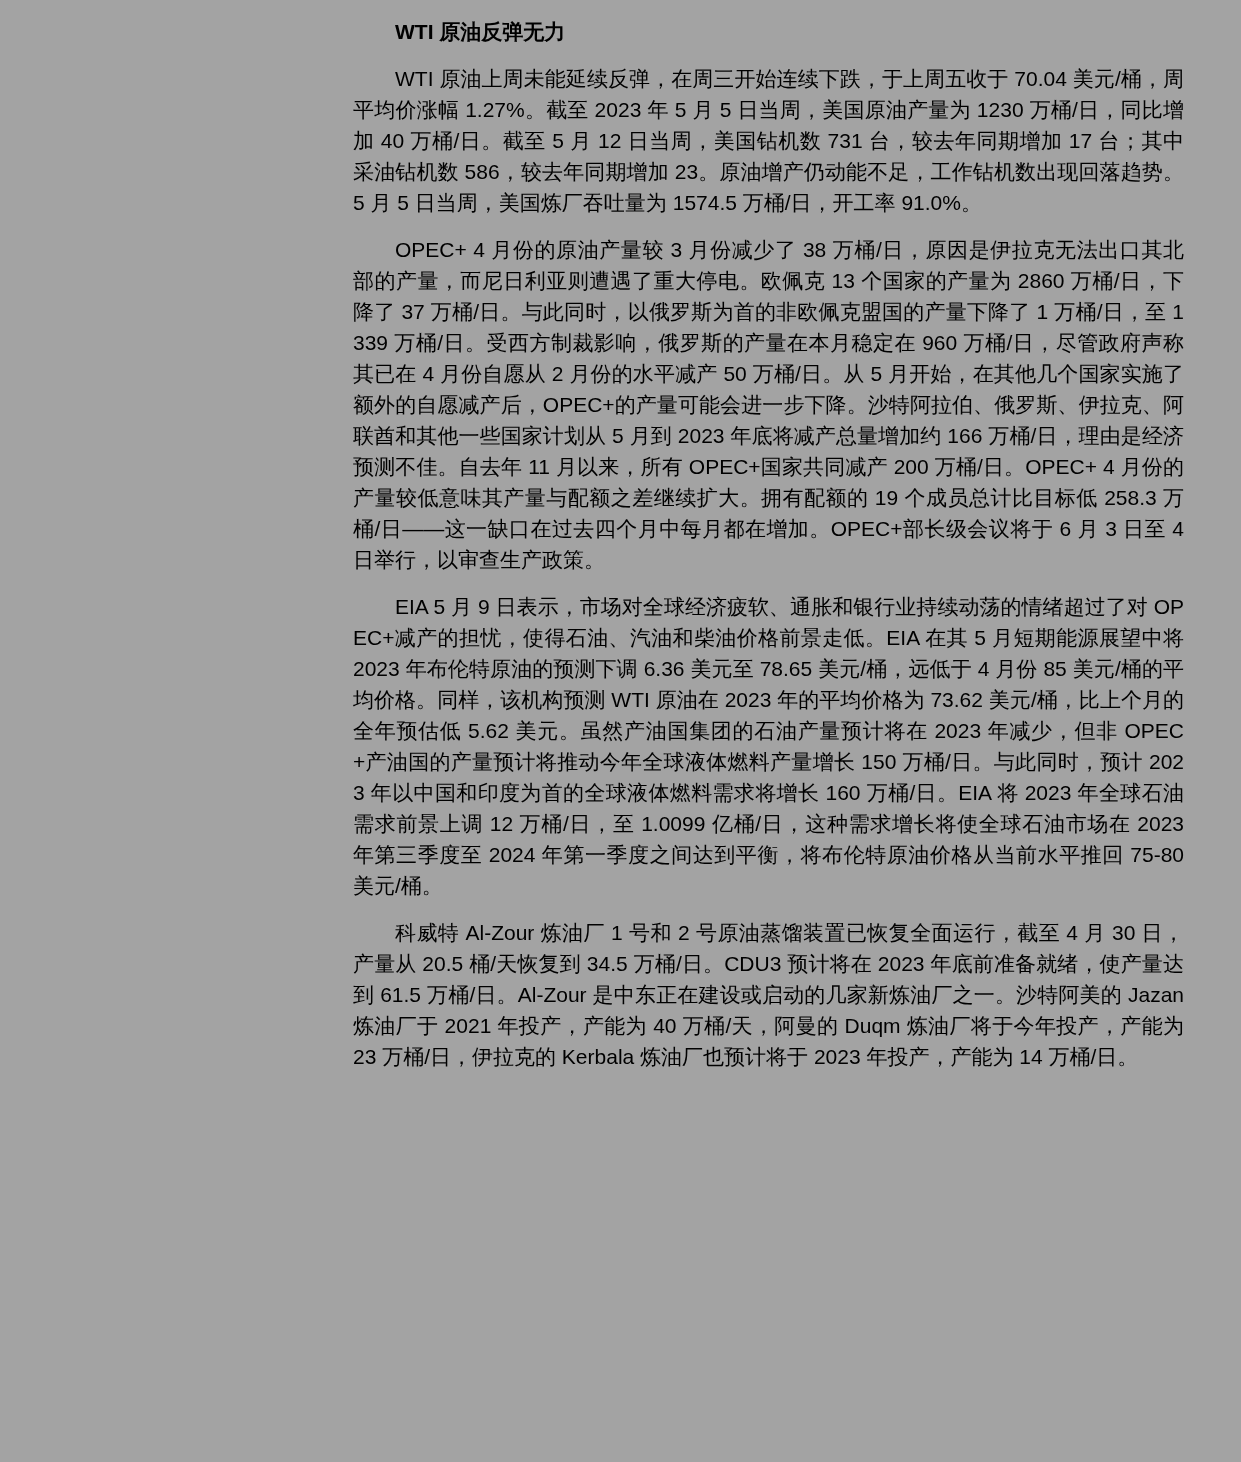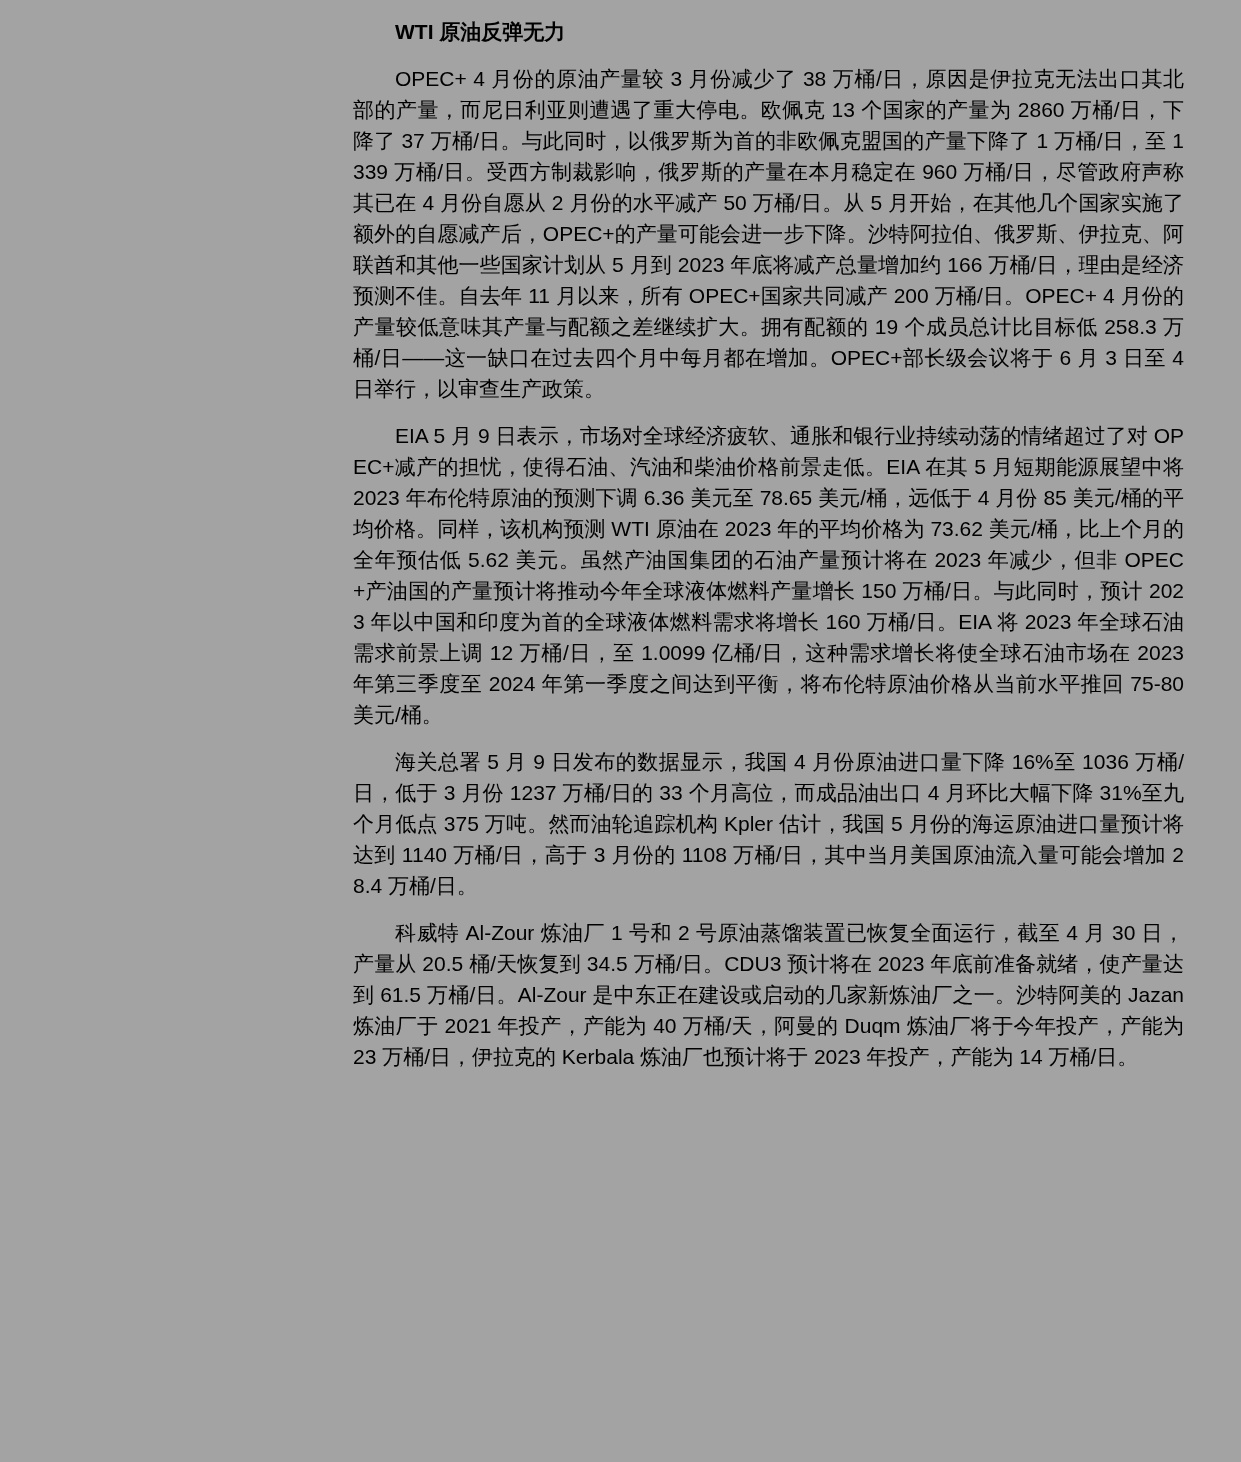--- a/index.html
+++ b/index.html
@@ -40,18 +40,18 @@
     color: #000000;
     word-break: break-all;
   }
 </style>
 </head>
 <body>
 
 <div class="page">
   <div class="content">
     <h3 class="doc-title">WTI 原油反弹无力</h3>
+    <p class="para">WTI 原油上周未能延续反弹，在周三开始连续下跌，于上周五收于 70.04 美元/桶，周平均价涨幅 1.27%。截至 2023 年 5 月 5 日当周，美国原油产量为 1230 万桶/日，同比增加 40 万桶/日。截至 5 月 12 日当周，美国钻机数 731 台，较去年同期增加 17 台；其中采油钻机数 586，较去年同期增加 23。原油增产仍动能不足，工作钻机数出现回落趋势。5 月 5 日当周，美国炼厂吞吐量为 1574.5 万桶/日，开工率 91.0%。</p>
     <p class="para">OPEC+ 4 月份的原油产量较 3 月份减少了 38 万桶/日，原因是伊拉克无法出口其北部的产量，而尼日利亚则遭遇了重大停电。欧佩克 13 个国家的产量为 2860 万桶/日，下降了 37 万桶/日。与此同时，以俄罗斯为首的非欧佩克盟国的产量下降了 1 万桶/日，至 1339 万桶/日。受西方制裁影响，俄罗斯的产量在本月稳定在 960 万桶/日，尽管政府声称其已在 4 月份自愿从 2 月份的水平减产 50 万桶/日。从 5 月开始，在其他几个国家实施了额外的自愿减产后，OPEC+的产量可能会进一步下降。沙特阿拉伯、俄罗斯、伊拉克、阿联酋和其他一些国家计划从 5 月到 2023 年底将减产总量增加约 166 万桶/日，理由是经济预测不佳。自去年 11 月以来，所有 OPEC+国家共同减产 200 万桶/日。OPEC+ 4 月份的产量较低意味其产量与配额之差继续扩大。拥有配额的 19 个成员总计比目标低 258.3 万桶/日——这一缺口在过去四个月中每月都在增加。OPEC+部长级会议将于 6 月 3 日至 4 日举行，以审查生产政策。</p>
     <p class="para">EIA 5 月 9 日表示，市场对全球经济疲软、通胀和银行业持续动荡的情绪超过了对 OPEC+减产的担忧，使得石油、汽油和柴油价格前景走低。EIA 在其 5 月短期能源展望中将 2023 年布伦特原油的预测下调 6.36 美元至 78.65 美元/桶，远低于 4 月份 85 美元/桶的平均价格。同样，该机构预测 WTI 原油在 2023 年的平均价格为 73.62 美元/桶，比上个月的全年预估低 5.62 美元。虽然产油国集团的石油产量预计将在 2023 年减少，但非 OPEC+产油国的产量预计将推动今年全球液体燃料产量增长 150 万桶/日。与此同时，预计 2023 年以中国和印度为首的全球液体燃料需求将增长 160 万桶/日。EIA 将 2023 年全球石油需求前景上调 12 万桶/日，至 1.0099 亿桶/日，这种需求增长将使全球石油市场在 2023 年第三季度至 2024 年第一季度之间达到平衡，将布伦特原油价格从当前水平推回 75-80 美元/桶。</p>
-    <p class="para">海关总署 5 月 9 日发布的数据显示，我国 4 月份原油进口量下降 16%至 1036 万桶/日，低于 3 月份 1237 万桶/日的 33 个月高位，而成品油出口 4 月环比大幅下降 31%至九个月低点 375 万吨。然而油轮追踪机构 Kpler 估计，我国 5 月份的海运原油进口量预计将达到 1140 万桶/日，高于 3 月份的 1108 万桶/日，其中当月美国原油流入量可能会增加 28.4 万桶/日。</p>
     <p class="para">科威特 Al-Zour 炼油厂 1 号和 2 号原油蒸馏装置已恢复全面运行，截至 4 月 30 日，产量从 20.5 桶/天恢复到 34.5 万桶/日。CDU3 预计将在 2023 年底前准备就绪，使产量达到 61.5 万桶/日。Al-Zour 是中东正在建设或启动的几家新炼油厂之一。沙特阿美的 Jazan 炼油厂于 2021 年投产，产能为 40 万桶/天，阿曼的 Duqm 炼油厂将于今年投产，产能为 23 万桶/日，伊拉克的 Kerbala 炼油厂也预计将于 2023 年投产，产能为 14 万桶/日。</p>
   </div>
 </div>
 
 </body></html>

